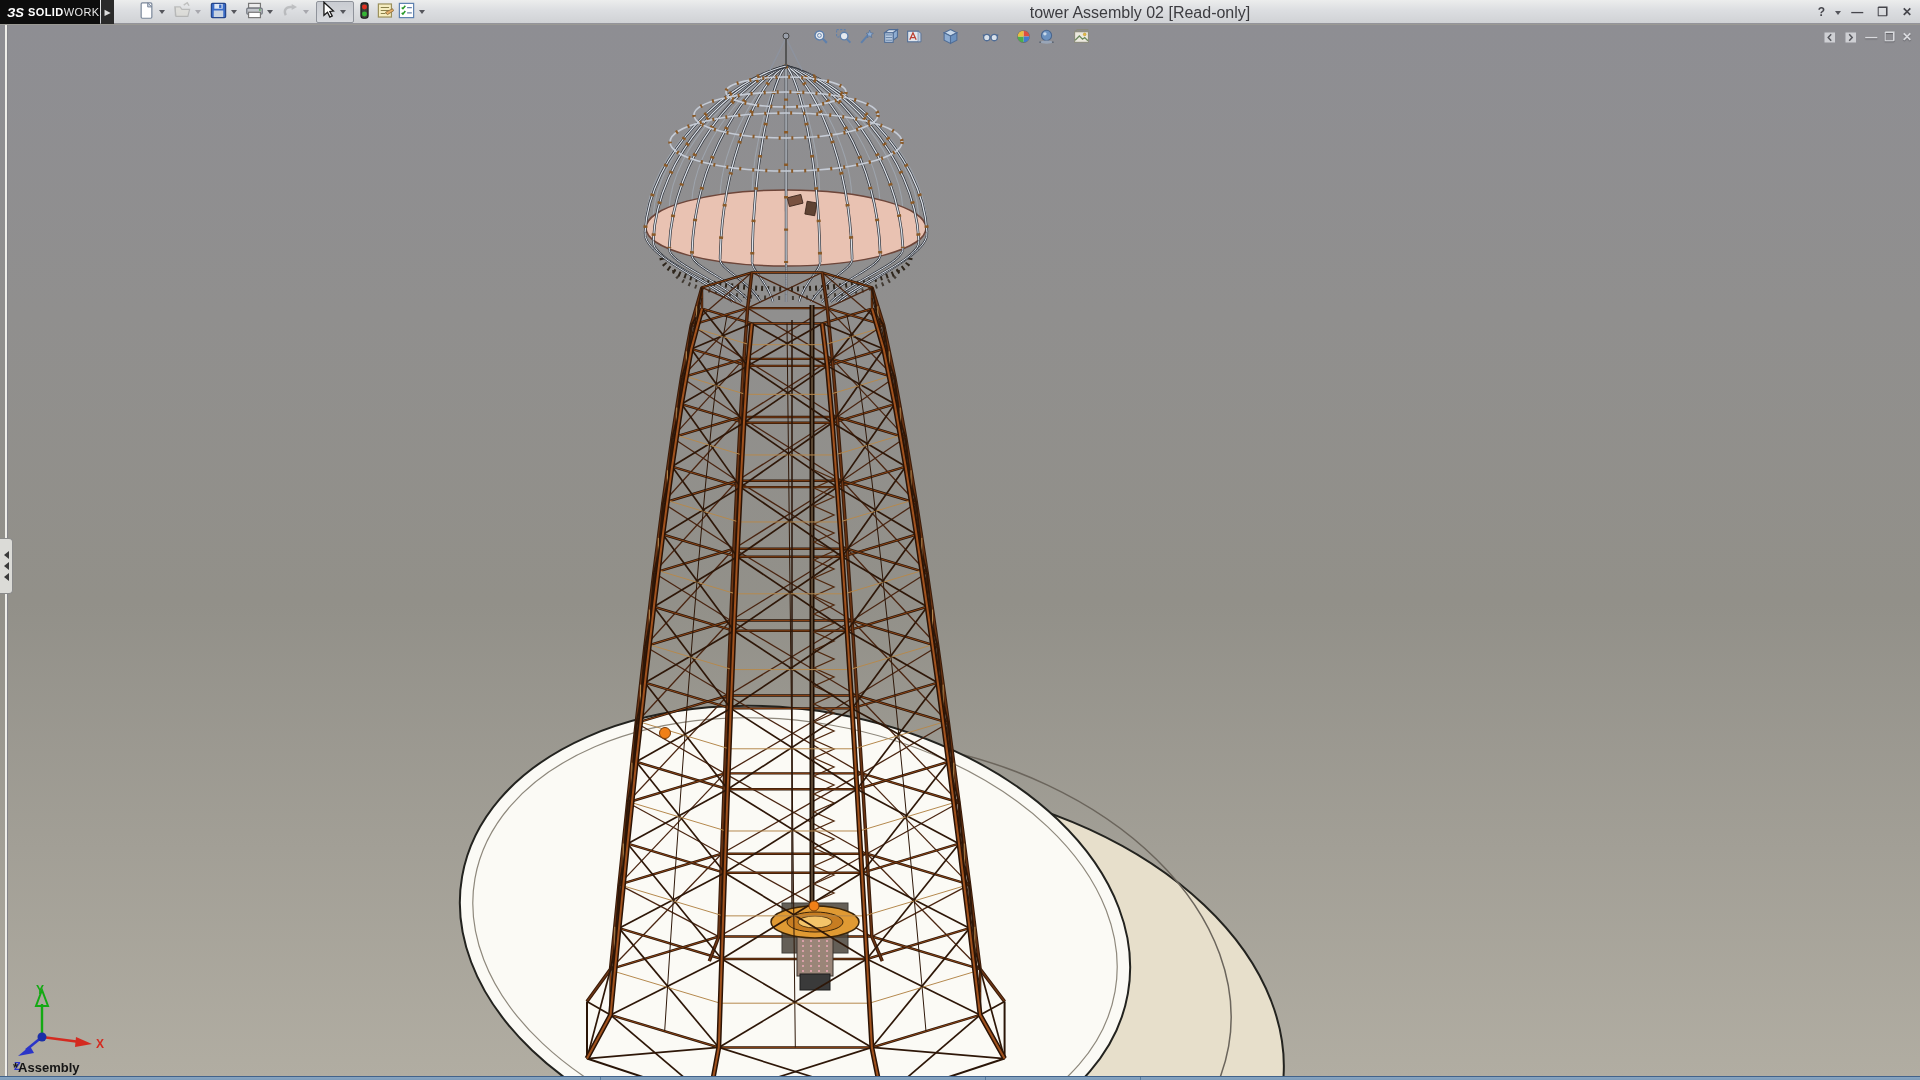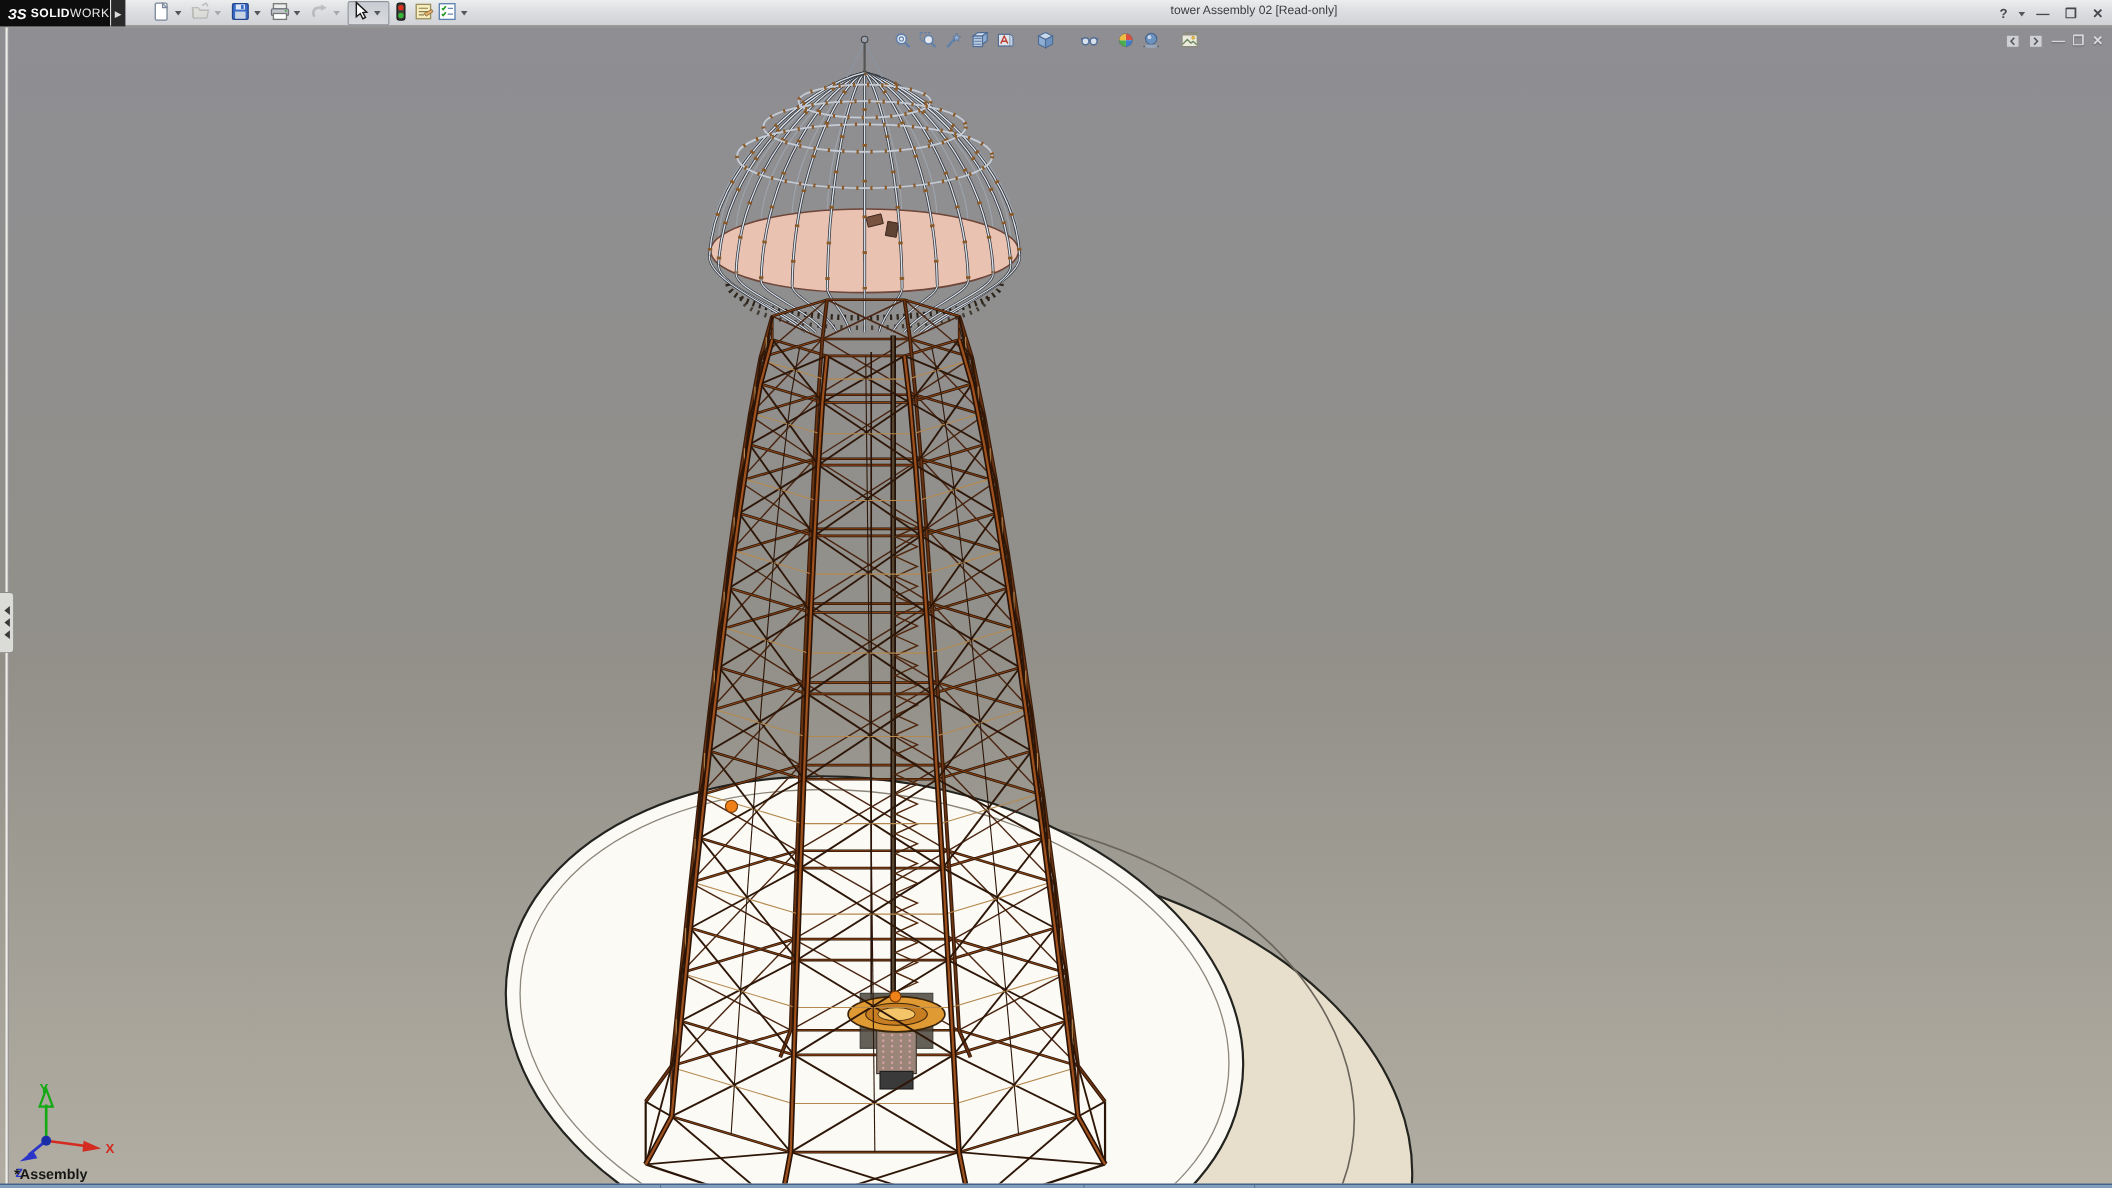--- a/index.html
+++ b/index.html
@@ -18,21 +18,21 @@
   .tb-expand{position:absolute;left:101px;top:0;width:13px;height:24px;background:#2a2a2a;
     border:none;padding:0;color:#ddd;font-size:8px;cursor:pointer;}
   .main-toolbar{position:absolute;left:136px;top:1px;height:22px;display:flex;align-items:center;}
   .tool{display:flex;align-items:center;height:22px;background:none;border:none;padding:0 1px;margin:0;}
   .tool svg{width:19px;height:19px;}
   .tool .caret{width:0;height:0;border:3px solid transparent;border-top:4px solid #55565c;margin:3px 6px 0 3px;}
   .tool.disabled svg{opacity:.42;filter:grayscale(70%);}
   .tool.disabled .caret{border-top-color:#a8a8ae;}
   .tool.active{background:linear-gradient(180deg,#c9ccd2,#d8dade);border:1px solid #8f939b;border-radius:2px;}
   .win-title{position:absolute;left:990px;top:4px;width:300px;text-align:center;
-    font-size:11px;color:#3c3c40;}
+    font-size:16px;color:#3c3c40;}
   .win-controls{position:absolute;right:4px;top:0;height:24px;display:flex;align-items:center;gap:6px;}
   .win-controls .wc{background:none;border:none;padding:0 4px;font-size:12px;color:#46464c;
     font-weight:bold;line-height:22px;cursor:pointer;}
   .win-controls .wc-caret{width:0;height:0;border:3px solid transparent;border-top:4px solid #55565c;margin-top:4px;}
   
   .viewport{position:absolute;left:0;top:25px;width:1920px;height:1051px;
     background:linear-gradient(180deg,#8e8e93 0%,#929089 55%,#b1ada2 100%);}
   #scene{position:absolute;left:0;top:0;}
   
   #headsup{position:absolute;left:0;top:3px;width:1920px;height:22px;}

